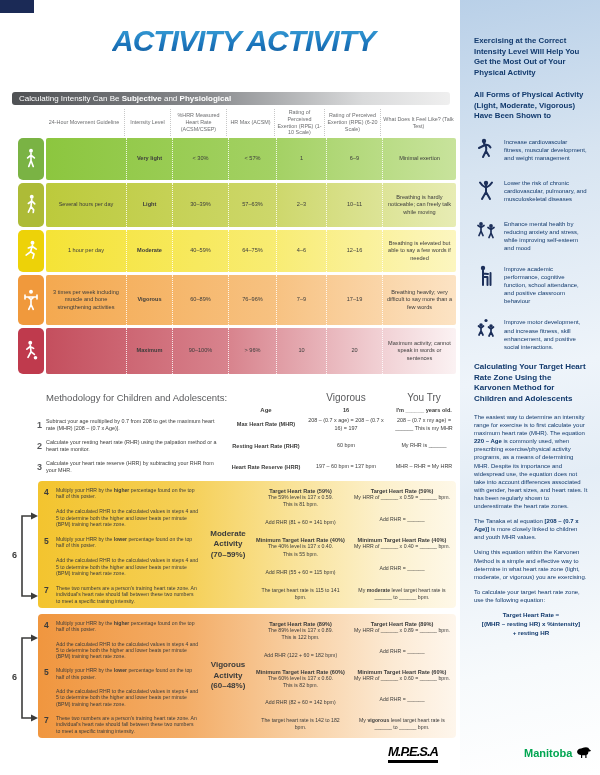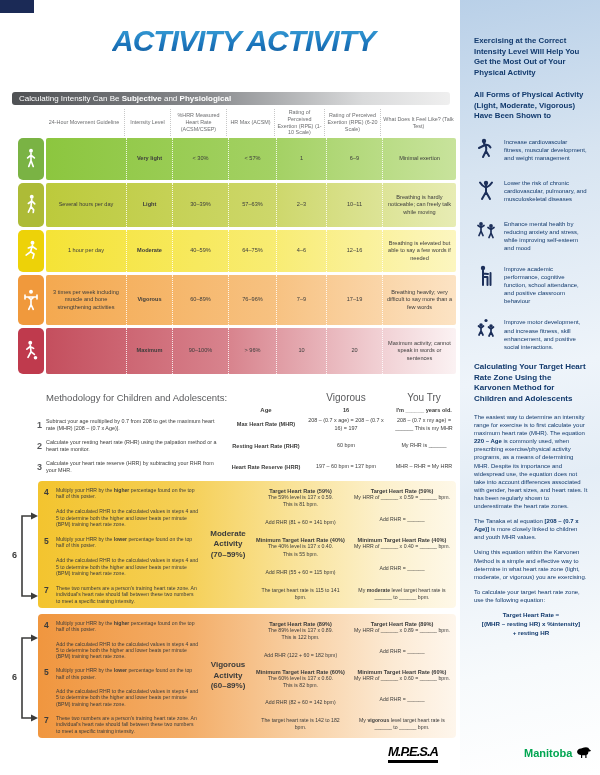--- a/index.html
+++ b/index.html
@@ -364,21 +364,21 @@
           <p>Add the calculated RHR to the calculated values in steps 4 and 5 to determine both the higher and lower beats per minute (BPM) training heart rate zone.</p>
         </div>
       <div class="zstep">
         <span class="znum">7</span>
         <p>These two numbers are a person's training heart rate zone. An individual's heart rate should fall between these two numbers to meet a specific training intensity.</p>
       </div>
     </div>
     <div class="zlabel">
       <span>Vigorous</span>
         <span>Activity</span>
-        <span>(60–89%)</span>
+        <span>(60–48%)</span>
     </div>
     <div class="zcol">
       <div>
           <div class="ztitle">Target Heart Rate (89%)</div>
       <div class="zbody"><span>The 89% level is 137 x 0.89.</span><br><span>This is 122 bpm.</span></div>
         </div>
       <div class="zbody">Add RHR (122 + 60 = 182 bpm)</div>
       <div>
           <div class="ztitle">Minimum Target Heart Rate (60%)</div>
       <div class="zbody"><span>The 60% level is 137 x 0.60.</span><br><span>This is 82 bpm.</span></div>

